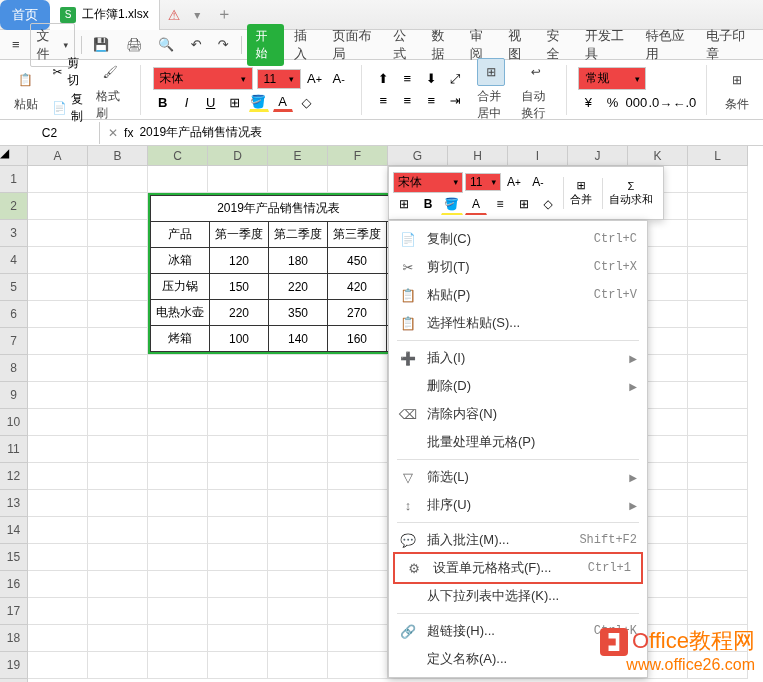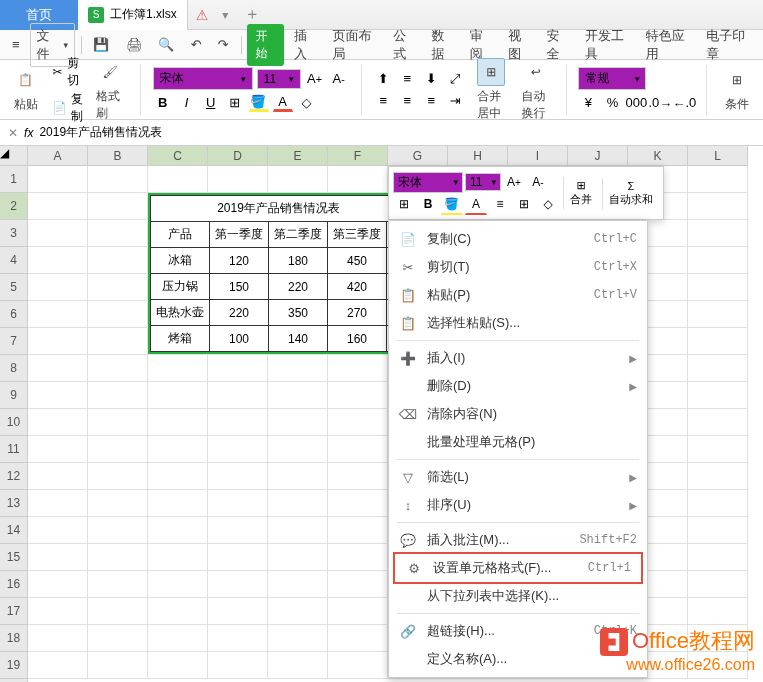--- a/index.html
+++ b/index.html
@@ -1,37 +1,37 @@
 <!DOCTYPE html>
 <html><head>
 <meta charset="utf-8">
 <style>
 * { box-sizing: border-box; margin: 0; padding: 0; font-family: "Microsoft YaHei", Arial, sans-serif; }
 body { background: #fff; width: 763px; height: 682px; overflow: hidden; position: relative; font-size: 12px; }
 
 .titlebar { height: 30px; background: linear-gradient(#f5f5f5,#ececec); display: flex; align-items: center; border-bottom: 1px solid #d0d0d0; }
-.home-tab { background: #4a90e2; color: #fff; padding: 6px 26px; font-size: 13px; }
+.home-tab { background: #4a90e2; color: #fff; padding: 6px 12px; font-size: 13px; border-radius: 7px; }
 .doc-tab { display: flex; align-items: center; padding: 0 10px; height: 30px; background: #fff; border-right: 1px solid #d0d0d0; gap: 6px; }
 .doc-icon { width: 16px; height: 16px; background: #2ba84a; border-radius: 2px; display: flex; align-items: center; justify-content: center; color: #fff; font-size: 10px; }
 .warn-icon { color: #d9534f; font-size: 14px; padding: 0 8px; }
 .add-tab { padding: 0 10px; font-size: 16px; color: #888; }
 
 .menubar { height: 30px; display: flex; align-items: center; padding: 0 6px; gap: 4px; border-bottom: 1px solid #d0d0d0; background: #fafafa; }
 .menu-btn { padding: 4px 6px; color: #444; font-size: 13px; display: flex; align-items: center; gap: 2px; }
 .file-btn { border: 1px solid #ccc; border-radius: 2px; padding: 3px 6px; gap: 6px; }
 .menu-sep { width: 1px; height: 18px; background: #ccc; margin: 0 2px; }
 .menu-active { background: #26b03c; color: #fff; border-radius: 3px; padding: 4px 8px; }
 
 .ribbon { height: 60px; display: flex; align-items: center; padding: 4px 8px; gap: 8px; border-bottom: 1px solid #d0d0d0; background: #fff; }
 .ribbon-group { display: flex; flex-direction: column; gap: 2px; }
 .ribbon-row { display: flex; align-items: center; gap: 4px; }
 .big-btn { display: flex; flex-direction: column; align-items: center; gap: 2px; padding: 2px 4px; font-size: 12px; color: #444; }
 .ico { width: 16px; height: 16px; display: inline-flex; align-items: center; justify-content: center; }
 .ico-lg { width: 28px; height: 28px; }
-.sel { border: 1px solid #ccc; padding: 2px 6px; font-size: 12px; background: #a21caf; display: flex; align-items: center; gap: 4px; }
+.sel { border: 1px solid #ccc; padding: 2px 6px; font-size: 12px; background: #ef4444; display: flex; align-items: center; gap: 4px; }
 .fmt-btn { width: 20px; height: 20px; border: 1px solid transparent; display: flex; align-items: center; justify-content: center; font-size: 13px; }
 .vsep { width: 1px; height: 50px; background: #e0e0e0; margin: 0 4px; }
 .merge-btn { background: #d4e6f1; border: 1px solid #7fb3d5; padding: 4px; border-radius: 2px; }
 
 .formula-bar { height: 26px; display: flex; align-items: center; border-bottom: 1px solid #d0d0d0; background: #fff; }
 .name-box { width: 100px; border-right: 1px solid #ccc; text-align: center; padding: 4px; font-size: 12px; }
 .fx-area { display: flex; align-items: center; gap: 6px; padding: 0 8px; flex: 1; }
 .fx-input { border: none; outline: none; flex: 1; font-size: 12px; }
 
 .grid-wrap { position: relative; height: 540px; overflow: hidden; }
@@ -201,23 +201,24 @@
     </div>
   </div>
   <div class="vsep"></div>
   <div class="big-btn">
     <span class="ico ico-lg">⊞</span>
     <span>条件</span>
   </div>
 </div>
 
 <div class="formula-bar">
+  <div class="name-box">C2</div>
   <div class="fx-area">
     <span style="color:#888">✕</span>
-    <span style="font-style:italic">fx</span>
+    <span style="">fx</span>
     <input class="fx-input" value="2019年产品销售情况表" style="">
   </div>
 </div>
 
 <div class="grid-wrap">
   <div class="corner">◢</div>
   <div class="col-headers">
     <div class="col-h">A</div>
     <div class="col-h">B</div>
     <div class="col-h sel-col">C</div>

